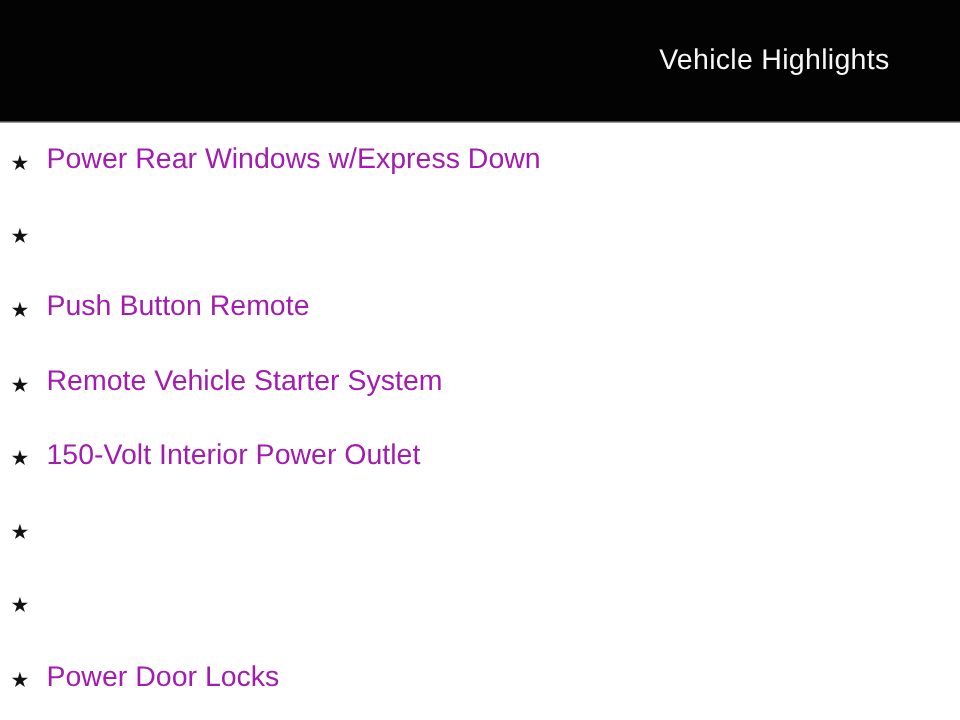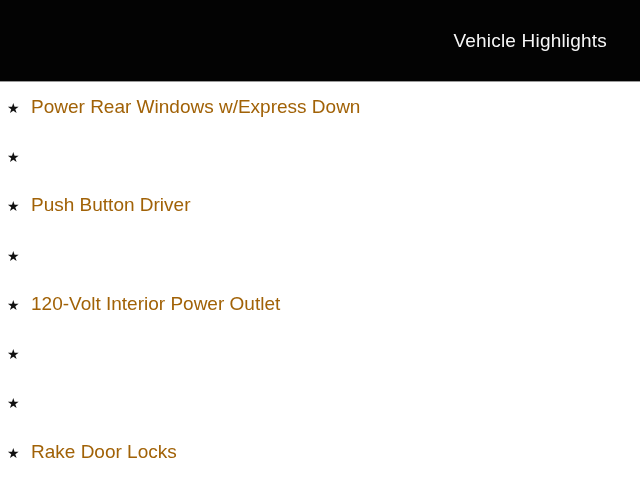--- a/index.html
+++ b/index.html
@@ -17,21 +17,21 @@
   }
   .header {
     box-sizing: border-box;
     width: 640px;
     height: 82px;
     background: #030303;
     border-bottom: 1px solid #9a9a9a;
     display: flex;
     align-items: center;
     justify-content: flex-end;
-    padding-right: 33px;
+    padding-right: 47px;
   }
   .header-title {
     color: #f7f7f7;
     font-size: 19px;
     font-weight: 400;
     letter-spacing: 0.2px;
   }
   .highlights-list {
     list-style: none;
     margin: 0;
@@ -46,21 +46,21 @@
     font-size: 14px;
     line-height: 1;
     color: #111111;
     width: 13px;
     flex: 0 0 auto;
     margin-right: 11px;
     transform: translateY(1px);
   }
   .highlight-label {
     font-size: 19px;
-    color: #a16207;
+    color: #a21caf;
     white-space: nowrap;
   }
 </style>
 </head>
 <body>
 
 <div class="page">
 
   <div class="header">
     <span class="header-title">Vehicle Highlights</span>
@@ -71,39 +71,40 @@
       <span class="star-icon">★</span>
       <span class="highlight-label">Power Rear Windows w/Express Down</span>
     </li>
 
     <li class="highlight-item">
       <span class="star-icon">★</span>
     </li>
 
     <li class="highlight-item">
       <span class="star-icon">★</span>
-      <span class="highlight-label">Push Button Driver</span>
+      <span class="highlight-label">Push Button Remote</span>
     </li>
 
     <li class="highlight-item">
       <span class="star-icon">★</span>
+      <span class="highlight-label">Remote Vehicle Starter System</span>
     </li>
 
     <li class="highlight-item">
       <span class="star-icon">★</span>
-      <span class="highlight-label">120-Volt Interior Power Outlet</span>
+      <span class="highlight-label">150-Volt Interior Power Outlet</span>
     </li>
 
     <li class="highlight-item">
       <span class="star-icon">★</span>
     </li>
 
     <li class="highlight-item">
       <span class="star-icon">★</span>
     </li>
 
     <li class="highlight-item">
       <span class="star-icon">★</span>
-      <span class="highlight-label">Rake Door Locks</span>
+      <span class="highlight-label">Power Door Locks</span>
     </li>
   </ul>
 
 </div>
 
 </body></html>

